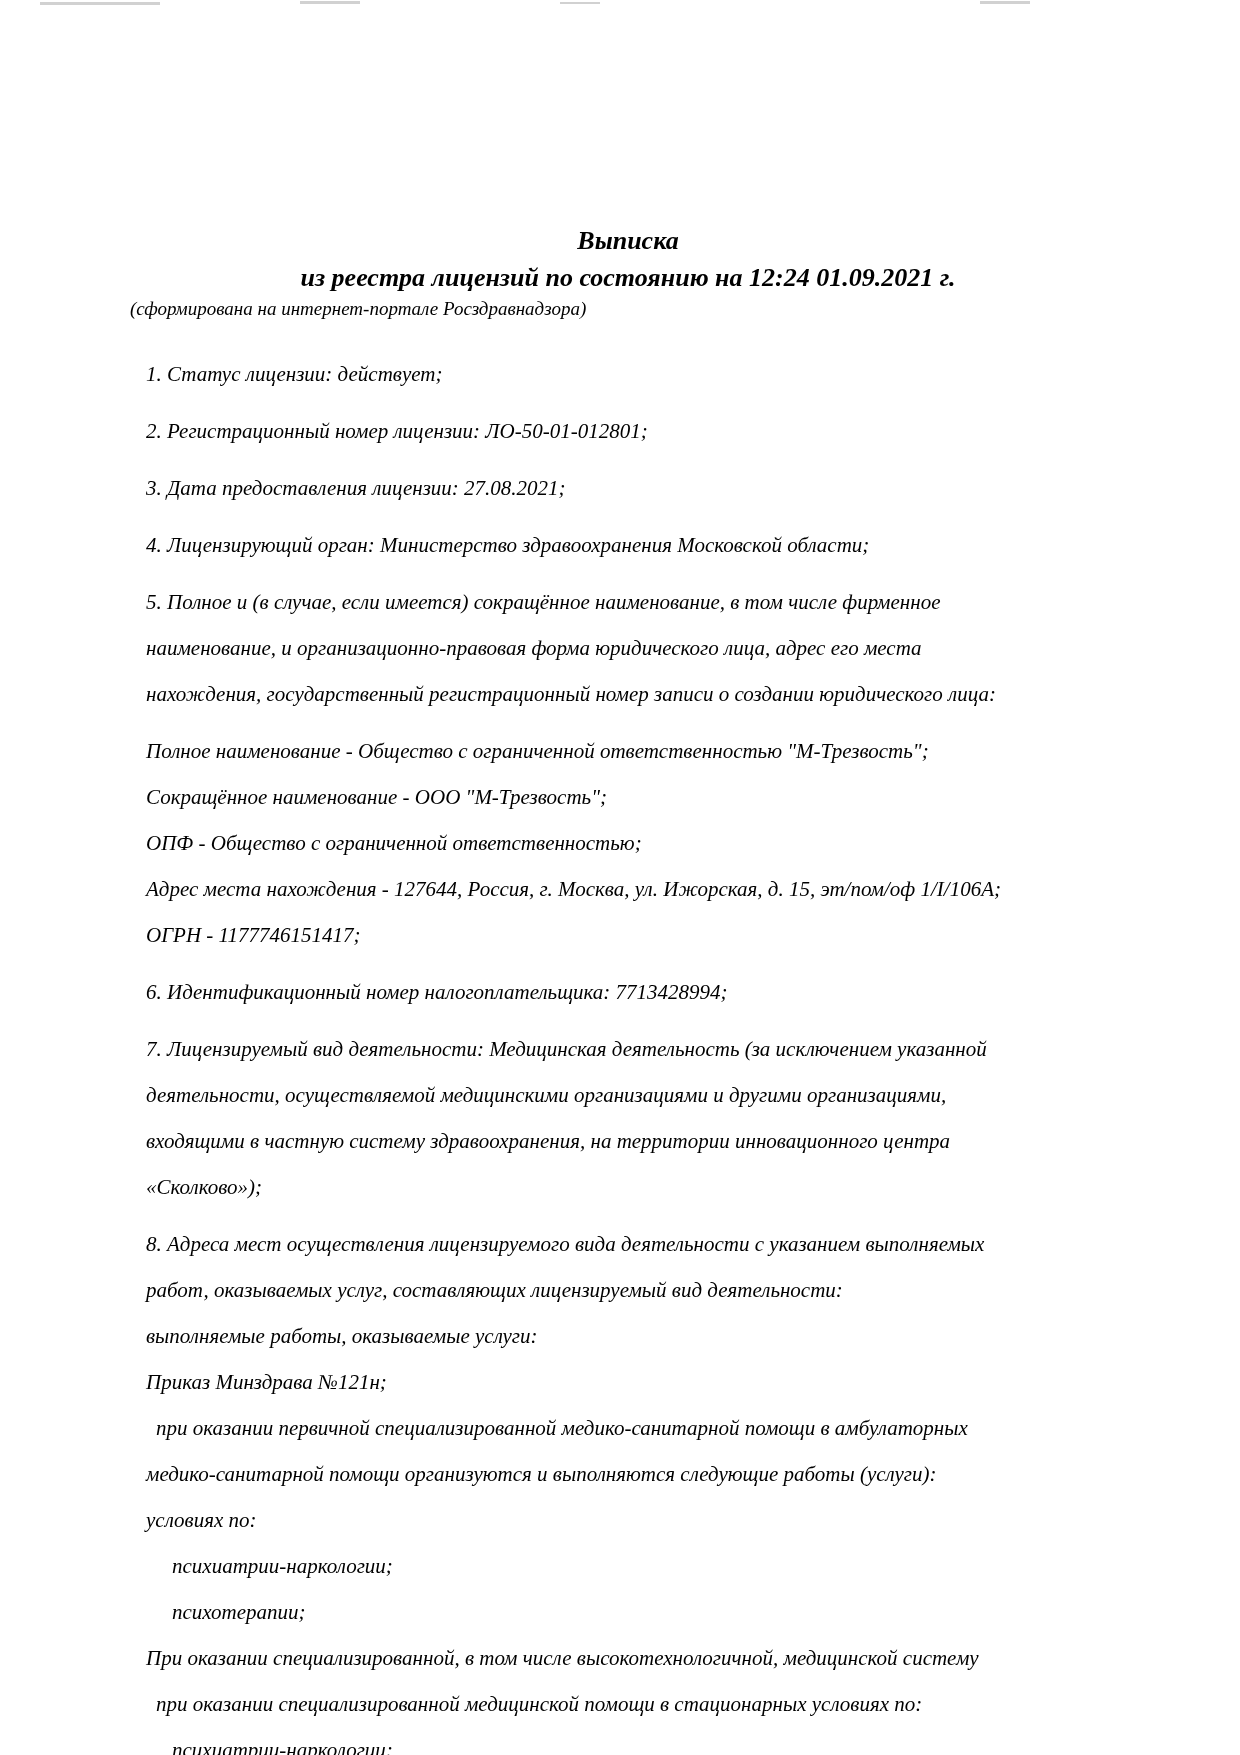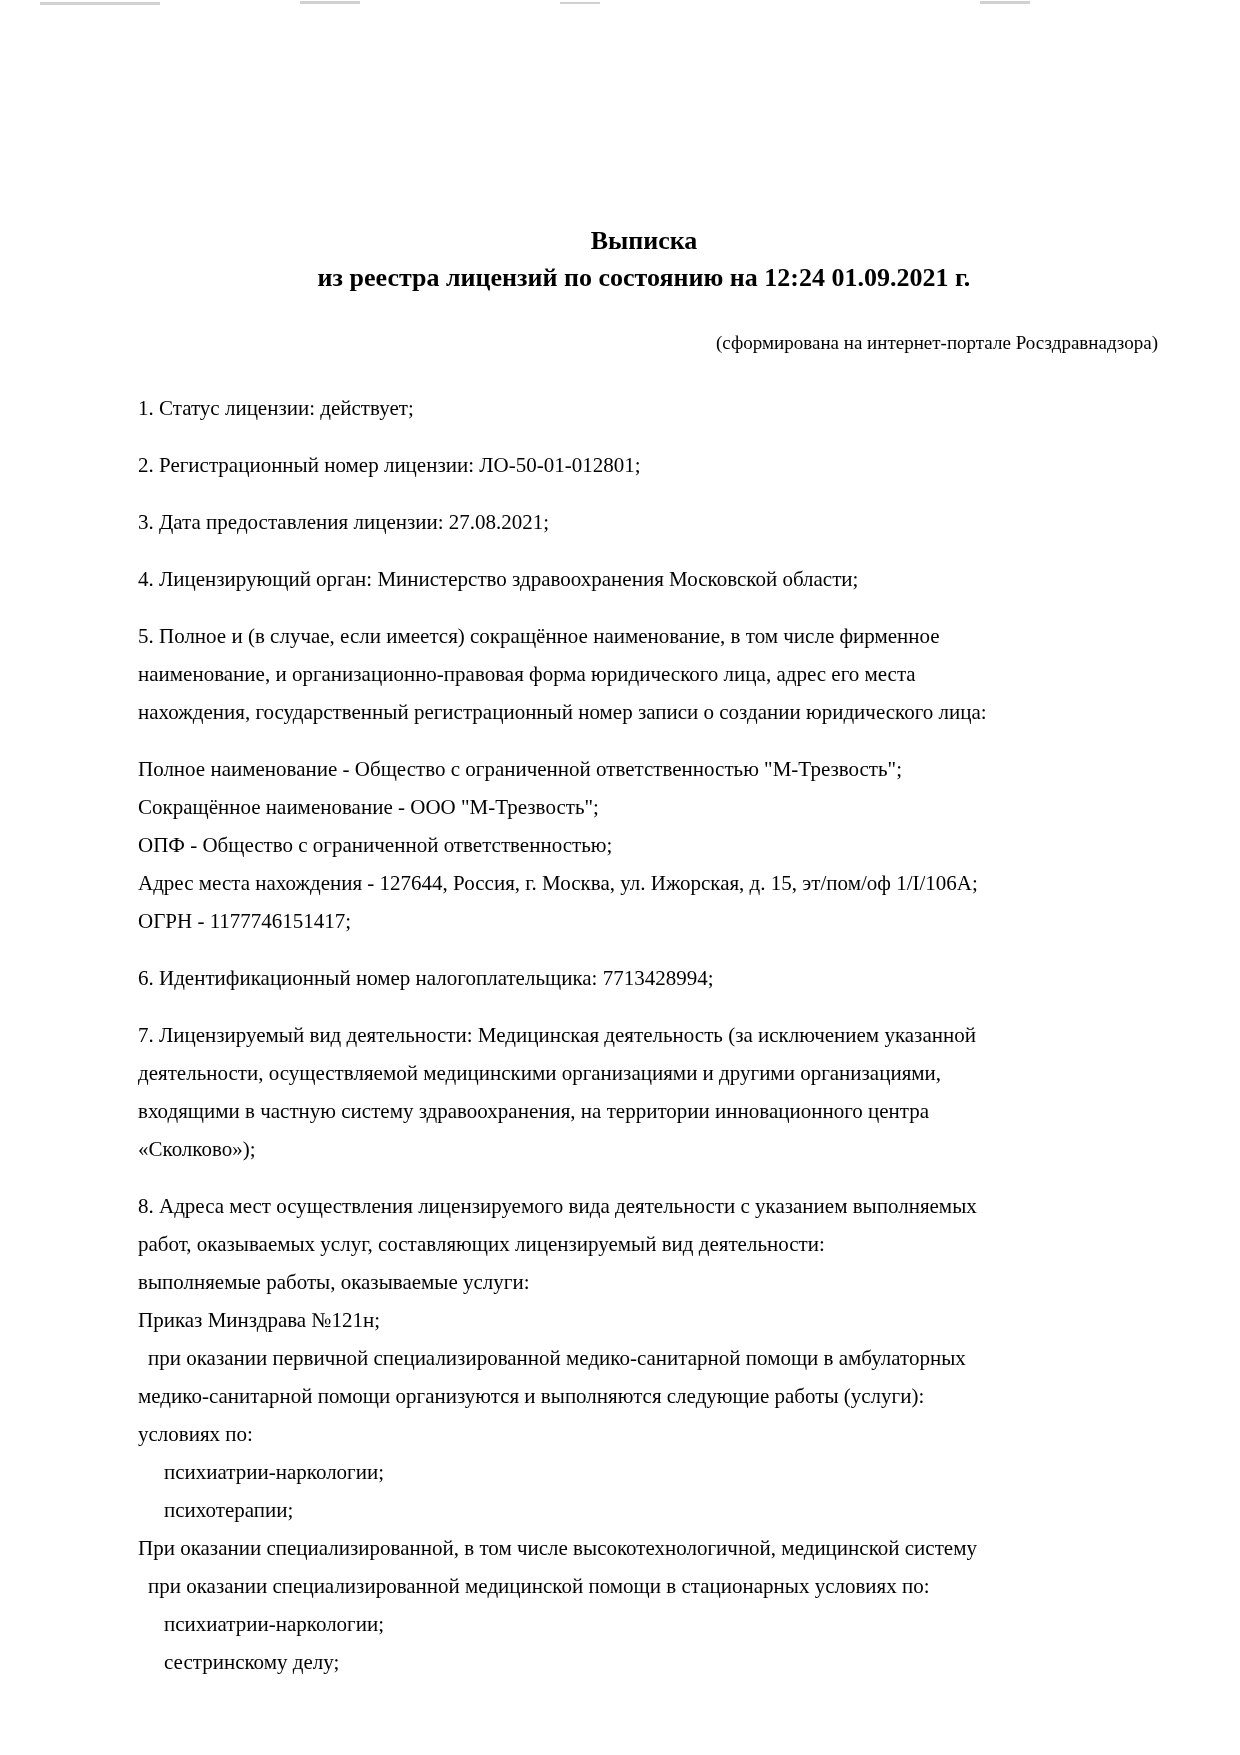--- a/index.html
+++ b/index.html
@@ -17,42 +17,42 @@
   }
   .scan-artifact {
     position: absolute;
     background: #9a9a9a;
     opacity: 0.45;
   }
   .page {
     box-sizing: border-box;
     width: 1240px;
     height: 1755px;
-    padding: 222px 82px 0 130px;
+    padding: 222px 114px 0 130px;
+    font-style: italic;
   }
   .title {
     text-align: center;
     font-weight: bold;
     font-size: 26px;
     line-height: 37px;
   }
   .title p { margin: 0; }
   .subtitle {
-    margin-top: 34px;
-    text-align: right;
+    text-align: left;
     font-size: 19px;
     line-height: 26px;
   }
   .doc-body {
     margin-top: 37px;
     font-size: 21px;
     line-height: 30px;
   }
   .doc-body .ln {
-    margin: 8px;
+    margin: 16px;
     white-space: nowrap;
   }
   .doc-body .gap { margin-top: 27px; }
   .doc-body .ind1 { padding-left: 10px; }
   .doc-body .ind2 { padding-left: 26px; }
 </style>
 </head>
 <body>
 
 <div class="scan-artifact" style="left:40px;  top:2px; width:120px; height:3px;"></div>

